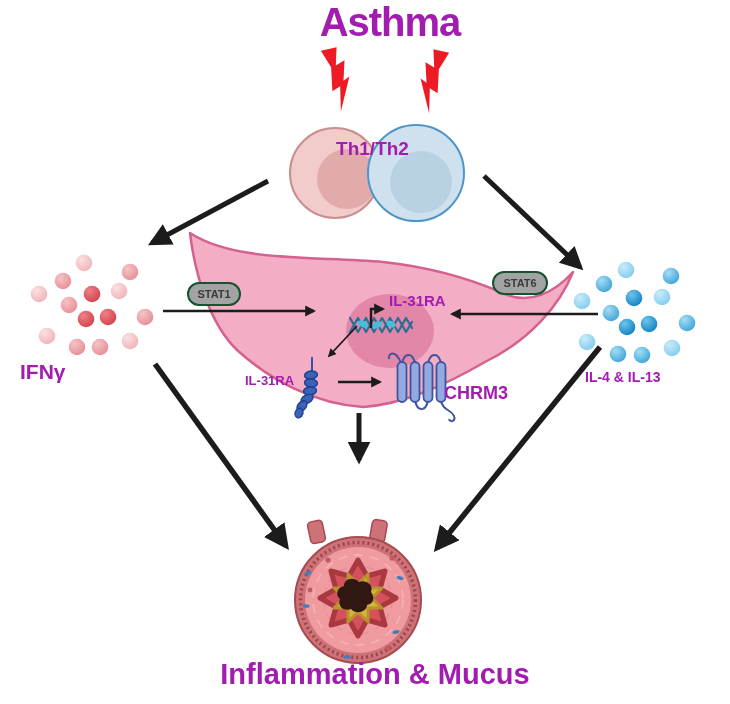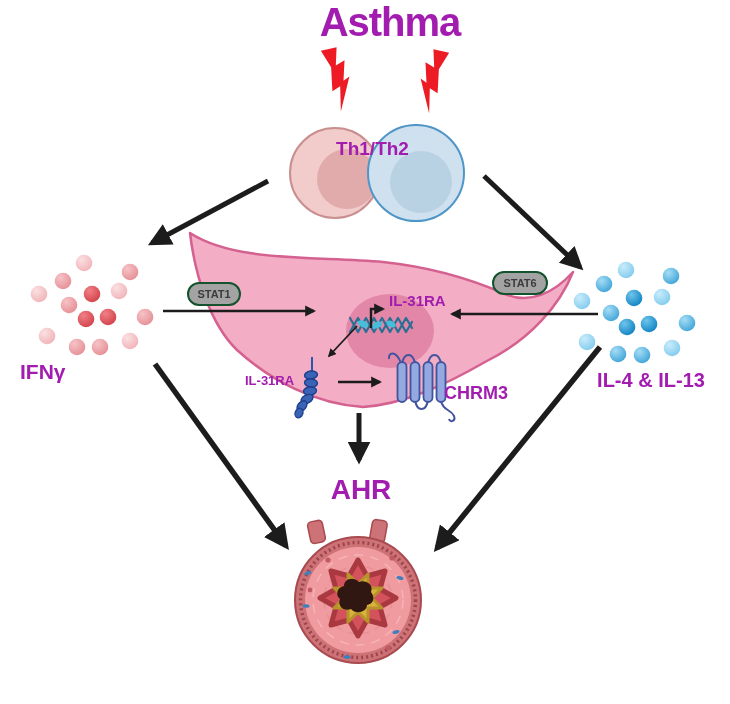--- a/index.html
+++ b/index.html
@@ -5,21 +5,21 @@
   html,body{margin:0;padding:0;background:#ffffff;}
   #stage{
     position:relative;width:730px;height:704px;background:#ffffff;overflow:hidden;
     font-family:"Liberation Sans", sans-serif;
   }
   #diagram-svg{position:absolute;left:0;top:0;}
   .lbl{position:absolute;color:#a21caf;font-weight:bold;white-space:nowrap;}
   #title-label{left:250px;top:0px;width:280px;font-size:40px;letter-spacing:-1px;text-align:center;}
   #th-label{left:300px;top:138px;width:145px;font-size:19px;text-align:center;}
   #ifn-label{left:20px;top:360px;font-size:21px;}
-  #il-label{left:585px;top:369px;width:132px;font-size:20px;text-align:center;}
+  #il-label{left:585px;top:369px;width:132px;font-size:14px;text-align:left;}
   #ahr-label{left:318px;top:474px;width:86px;font-size:28px;text-align:center;}
   #bottom-label{left:205px;top:658px;width:340px;font-size:29px;text-align:center;}
   #il31ra-gene-label{left:389px;top:292px;font-size:15px;}
   #il31ra-receptor-label{left:245px;top:373px;font-size:13px;}
   #chrm3-label{left:444px;top:383px;font-size:18px;}
   .badge{
     position:absolute;height:20px;border:2px solid #14532d;background:#a3a3a3;
     border-radius:12px;color:#3b3b3b;font-size:11px;font-weight:bold;
     display:flex;align-items:center;justify-content:center;
   }
@@ -197,15 +197,15 @@
 
 <div class="lbl" id="title-label">Asthma</div>
 <div class="lbl" id="th-label">Th1/Th2</div>
 <div class="lbl" id="ifn-label">IFNγ</div>
 <div class="lbl" id="il-label">IL-4 &amp; IL-13</div>
 <div class="badge" id="stat1-badge">STAT1</div>
 <div class="badge" id="stat6-badge">STAT6</div>
 <div class="lbl" id="il31ra-gene-label">IL-31RA</div>
 <div class="lbl" id="il31ra-receptor-label">IL-31RA</div>
 <div class="lbl" id="chrm3-label">CHRM3</div>
-<div class="lbl" id="ahr-label">AHR</div>
+<div class="lbl" id="bottom-label">Inflammation &amp; Mucus</div>
 
 </div>
 
 </body></html>

